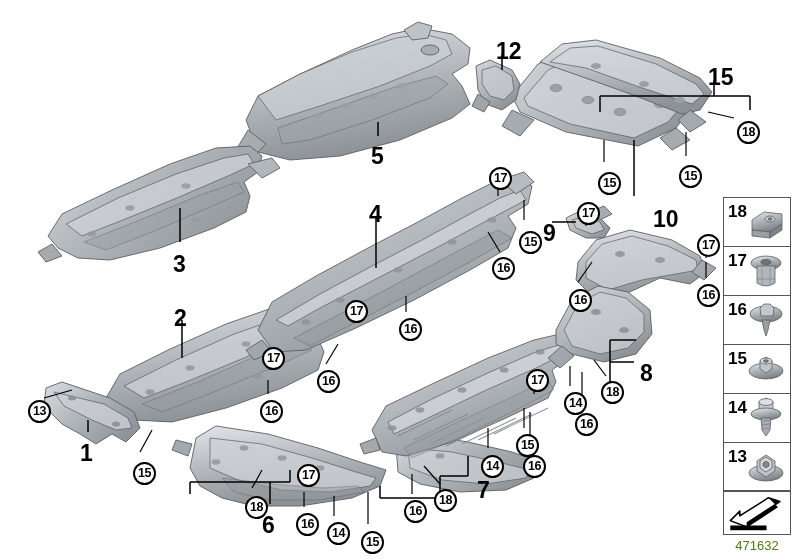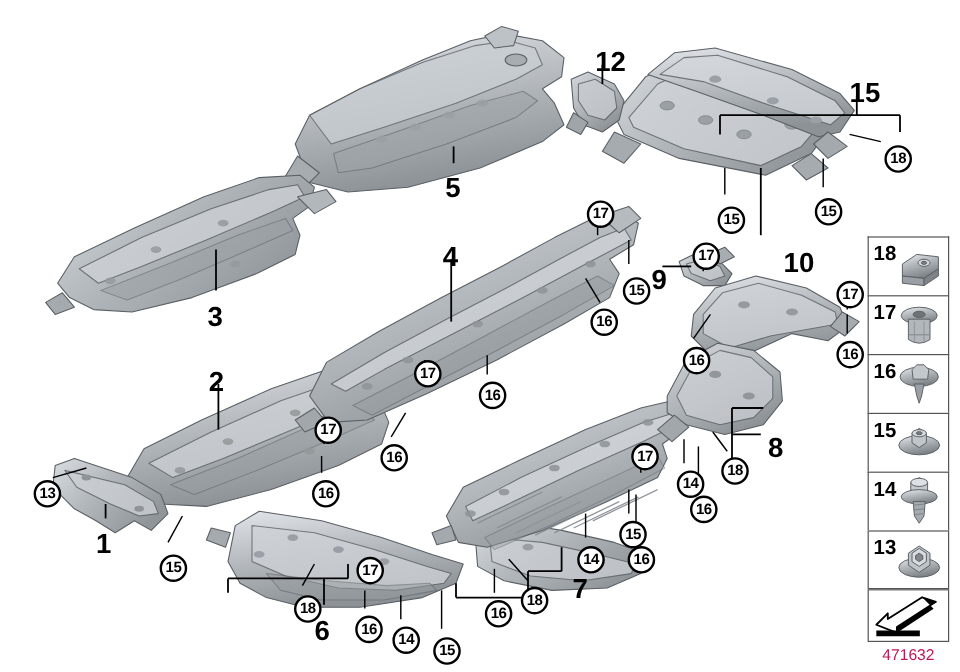--- a/index.html
+++ b/index.html
@@ -22,21 +22,21 @@
   #legend{position:absolute;left:723px;top:197px;width:68px;}
   .lcell{position:relative;height:49px;border:1.6px solid #555;
          border-bottom:none;background:#fff;box-sizing:border-box;}
   .lcell:last-child{border-bottom:1.6px solid #555;}
   .lnum{position:absolute;left:4px;top:4px;font-size:17px;font-weight:bold;
         color:#000;font-family:"Liberation Sans",sans-serif;}
   .lart{position:absolute;right:2px;top:2px;width:44px;height:44px;}
   #arrowbox{position:absolute;left:723px;top:491px;width:68px;height:44px;
             border:1.6px solid #555;background:#fff;box-sizing:border-box;}
   #diagno{position:absolute;left:723px;top:538px;width:68px;text-align:center;
-          font-size:13px;color:#be185d;font-family:"Liberation Sans",sans-serif;}
+          font-size:13px;color:#4d7c0f;font-family:"Liberation Sans",sans-serif;}
 </style>
 </head>
 <body>
 
 <div id="stage">
 
   <svg class="layer" viewBox="0 0 800 560">
     <defs>
       <linearGradient id="gMetal" x1="0" y1="0" x2="0.3" y2="1">
         <stop offset="0%" stop-color="#e2e6ea"></stop>

